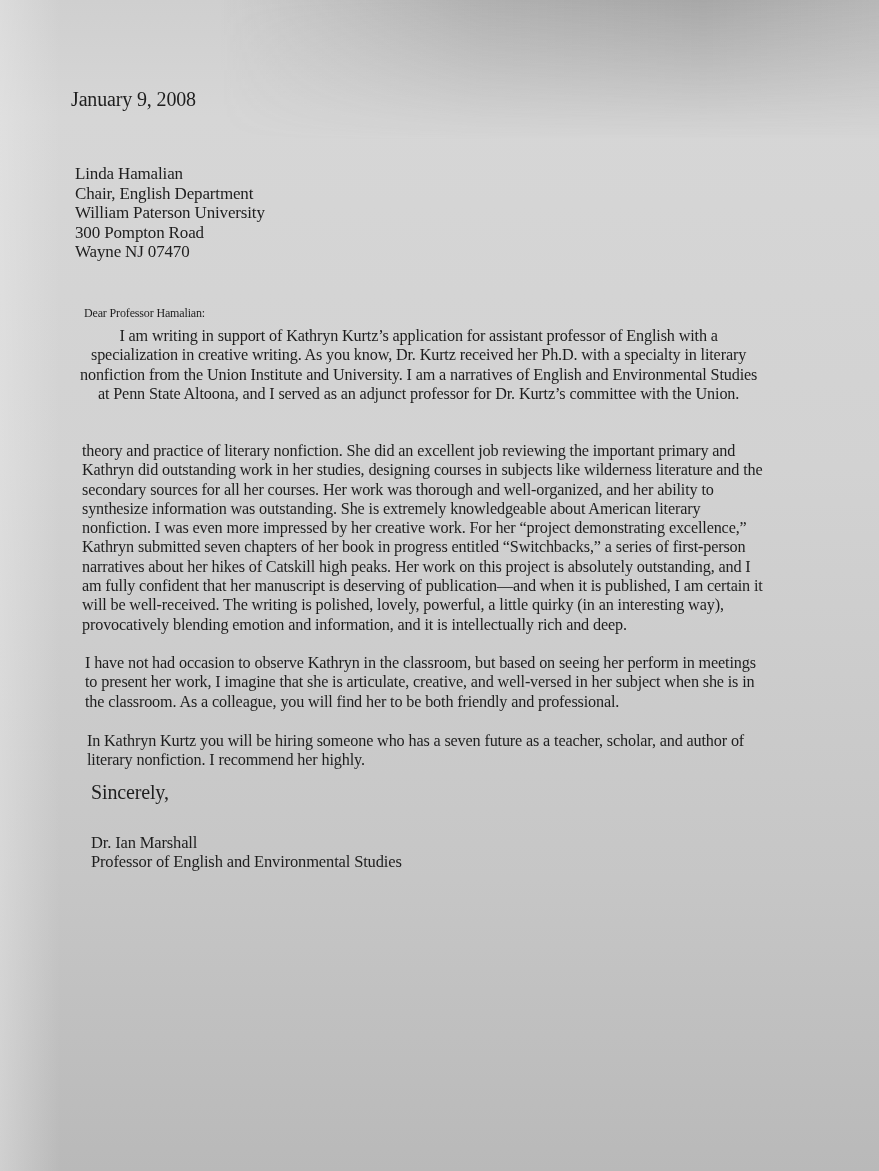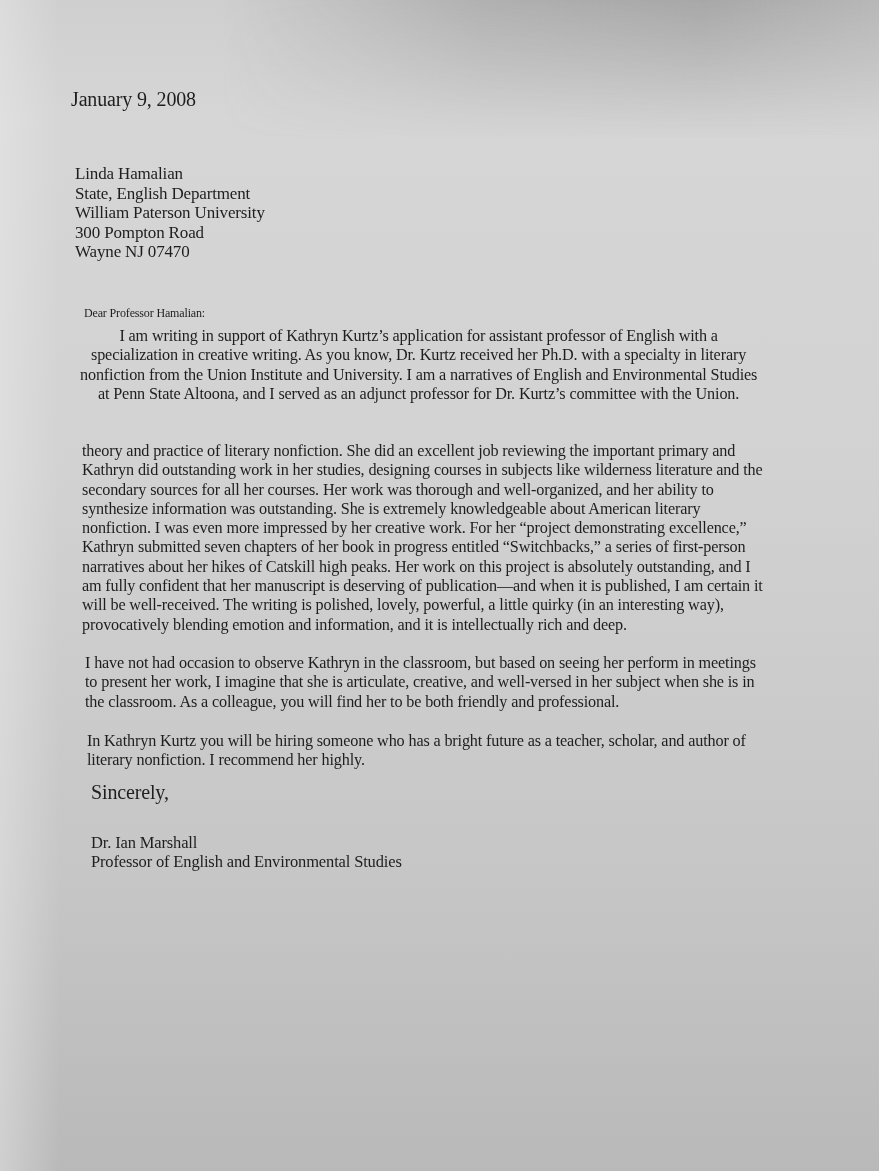--- a/index.html
+++ b/index.html
@@ -83,21 +83,21 @@
 
 <div class="shade-top"></div>
 <div class="shade-left"></div>
 
 <div class="letter">
 
   <div class="date">January 9, 2008</div>
 
   <div class="address">
     <div>Linda Hamalian</div>
-    <div>State, English Department</div>
+    <div>Chair, English Department</div>
     <div>William Paterson University</div>
     <div>300 Pompton Road</div>
     <div>Wayne NJ  07470</div>
   </div>
 
   <div class="salutation">Dear Professor Hamalian:</div>
 
   <div class="para p1">
     <div>I am writing in support of Kathryn Kurtz’s application for assistant professor of English with a</div>
     <div>specialization in creative writing.  As you know, Dr. Kurtz received her Ph.D. with a specialty in literary</div>
@@ -118,21 +118,21 @@
     <div>provocatively blending emotion and information, and it is intellectually rich and deep.</div>
   </div>
 
   <div class="para p3">
     <div>I have not had occasion to observe Kathryn in the classroom, but based on seeing her perform in meetings</div>
     <div>to present her work, I imagine that she is articulate, creative, and well-versed in her subject when she is in</div>
     <div>the classroom. As a colleague, you will find her to be both friendly and professional.</div>
   </div>
 
   <div class="para p4">
-    <div>In Kathryn Kurtz you will be hiring someone who has a bright future as a teacher, scholar, and author of</div>
+    <div>In Kathryn Kurtz you will be hiring someone who has a seven future as a teacher, scholar, and author of</div>
     <div>literary nonfiction. I recommend her highly.</div>
   </div>
 
   <div class="closing">Sincerely,</div>
 
   <div class="signature">
     <div>Dr. Ian Marshall</div>
     <div>Professor of English and Environmental Studies</div>
   </div>
 

